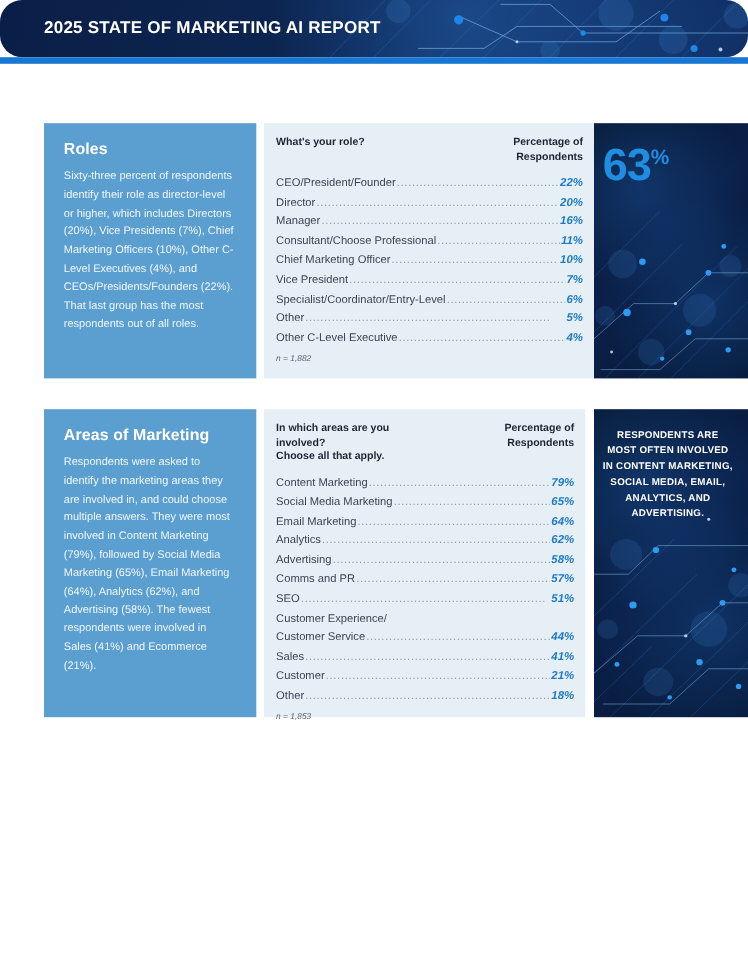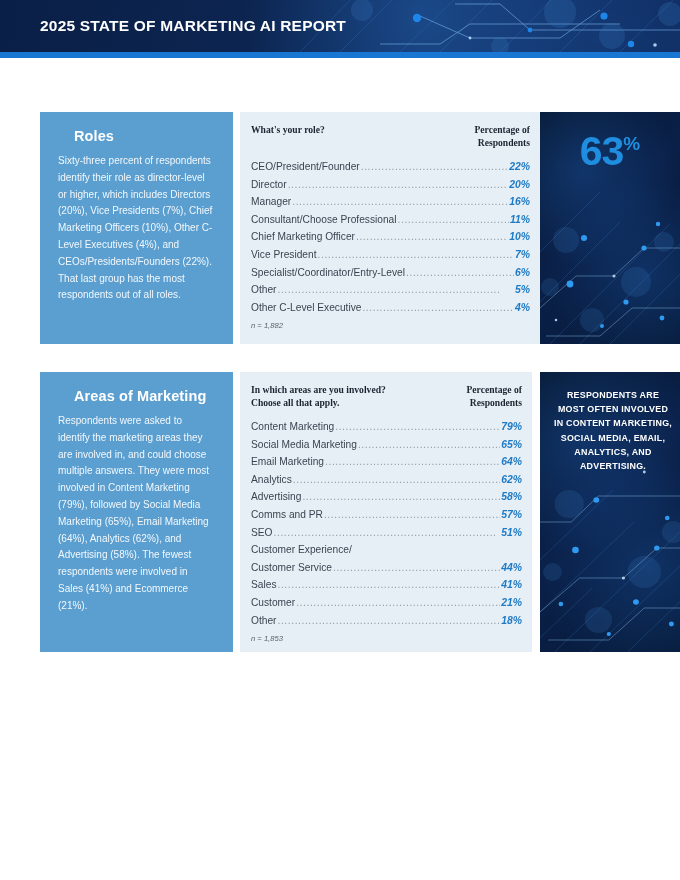--- a/index.html
+++ b/index.html
@@ -12,20 +12,21 @@
   .page { position: relative; width: 680px; height: 880px; background: #fff; }
 
   
   .header {
     position: absolute; left: 0; top: 0; width: 680px; height: 52px;
     background:
       radial-gradient(circle at 62% 30%, rgba(36,90,160,0.55) 0%, rgba(10,32,72,0) 42%),
       radial-gradient(circle at 88% 75%, rgba(30,80,150,0.45) 0%, rgba(10,32,72,0) 45%),
       linear-gradient(100deg, #0a1f47 0%, #0c2550 38%, #0d2d62 62%, #0a2150 100%);
     overflow: hidden;
+    border-radius: 20px;
   }
   .header-title {
     position: absolute; left: 40px; top: 17px;
     color: #ffffff; font-size: 15.5px; font-weight: bold;
     letter-spacing: 0.2px; white-space: nowrap; z-index: 6;
   }
   .header-rule {
     position: absolute; left: 0; top: 52px; width: 680px; height: 6px;
     background: #1877d2;
   }
@@ -34,33 +35,32 @@
   
   .section { position: absolute; }
   .panel { position: absolute; top: 0; height: 100%; }
 
   .panel-desc {
     background: #5b9ed0; color: #ffffff;
     padding: 16px 18px 14px 18px;
   }
   .panel-desc h2 {
     font-size: 14.5px; font-weight: bold; letter-spacing: 0.1px;
-    margin-bottom: 9px; color: #ffffff; margin-left: 16px;
+    margin-bottom: 9px; color: #ffffff;
   }
   .panel-desc p {
     font-size: 10px; line-height: 16.8px; color: #f2f8fc; font-weight: normal;
   }
 
   .panel-table {
     background: #e7eff6; padding: 12px 10px 10px 11px;
   }
   .tbl-head {
     display: flex; justify-content: space-between; align-items: flex-start;
     margin-bottom: 9px;
-    font-family: Liberation Serif, serif;
   }
   .tbl-head-q {
     font-size: 9.6px; font-weight: bold; color: #1b2430; line-height: 12.5px;
     max-width: 150px;
   }
   .tbl-head-p {
     font-size: 9.6px; font-weight: bold; color: #1b2430; line-height: 12.5px;
     text-align: right; white-space: nowrap;
   }
   .row {
@@ -84,21 +84,21 @@
   .panel-stat {
     background:
       radial-gradient(circle at 30% 25%, rgba(30,90,170,0.40) 0%, rgba(4,18,42,0) 48%),
       radial-gradient(circle at 75% 70%, rgba(25,80,155,0.40) 0%, rgba(4,18,42,0) 50%),
       linear-gradient(135deg, #061730 0%, #0a2048 45%, #071a38 100%);
     color: #ffffff; overflow: hidden;
   }
   .stat-svg { position: absolute; left: 0; top: 0; width: 100%; height: 100%; }
   .stat-inner {
     position: relative; z-index: 4; width: 100%;
-    display: flex; flex-direction: column; align-items: center;
+    display: flex; flex-direction: row; align-items: center;
     text-align: center; padding: 10px 8px 0 8px;
   }
   .bignum {
     font-size: 41px; font-weight: bold; color: #1f8ee0; line-height: 44px;
     letter-spacing: -1px;
   }
   .bignum .pct { font-size: 19px; vertical-align: super; letter-spacing: 0; }
   .stat-lines {
     font-size: 9.1px; font-weight: bold; line-height: 14.5px; color: #ffffff;
     letter-spacing: 0.25px; margin-top: 3px;

